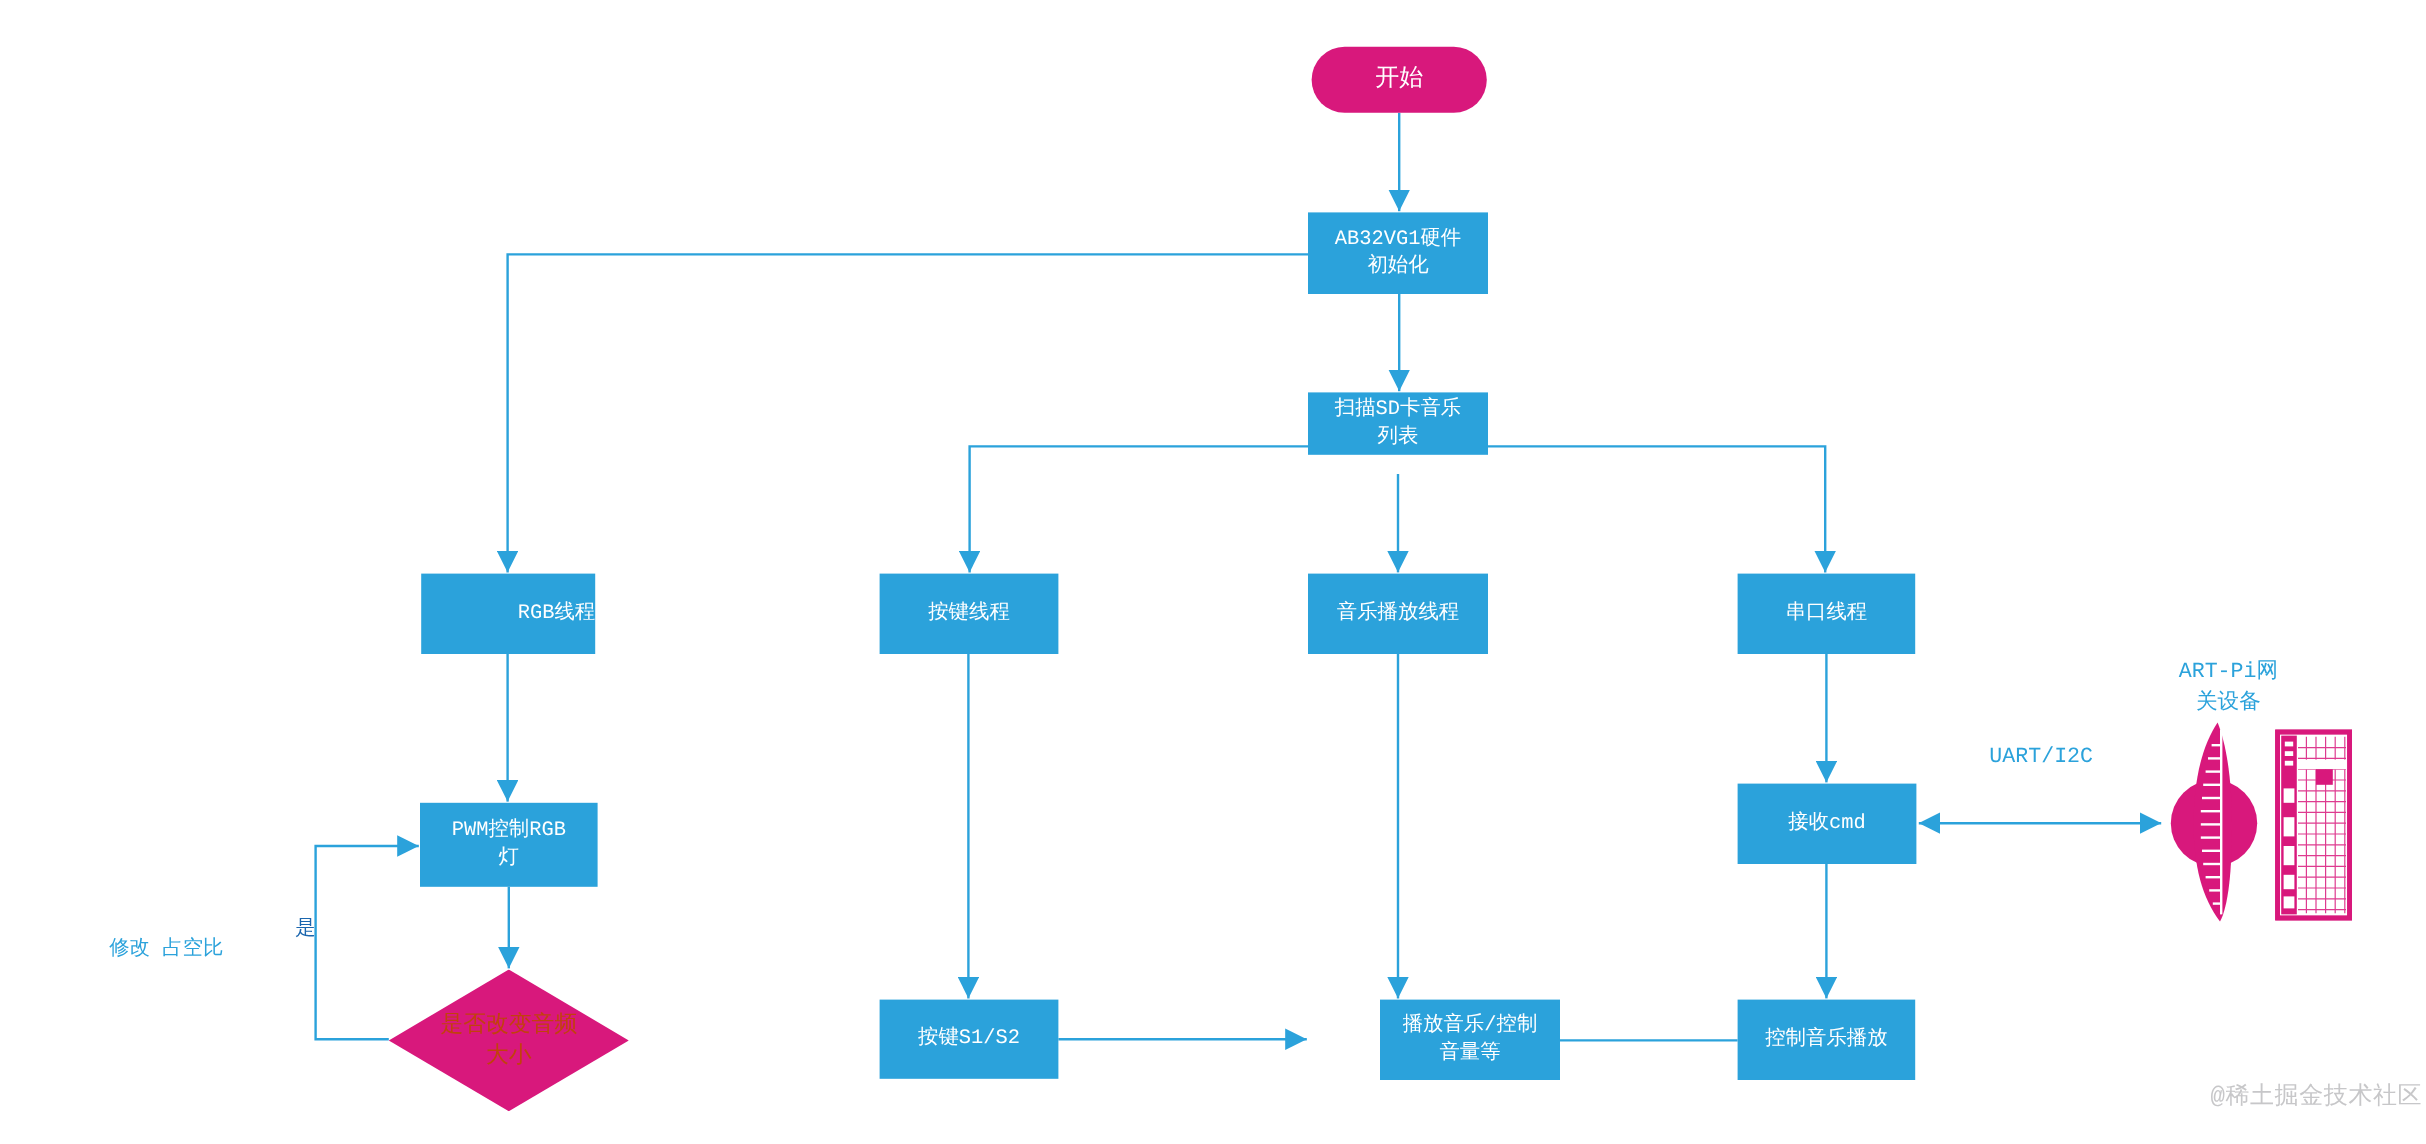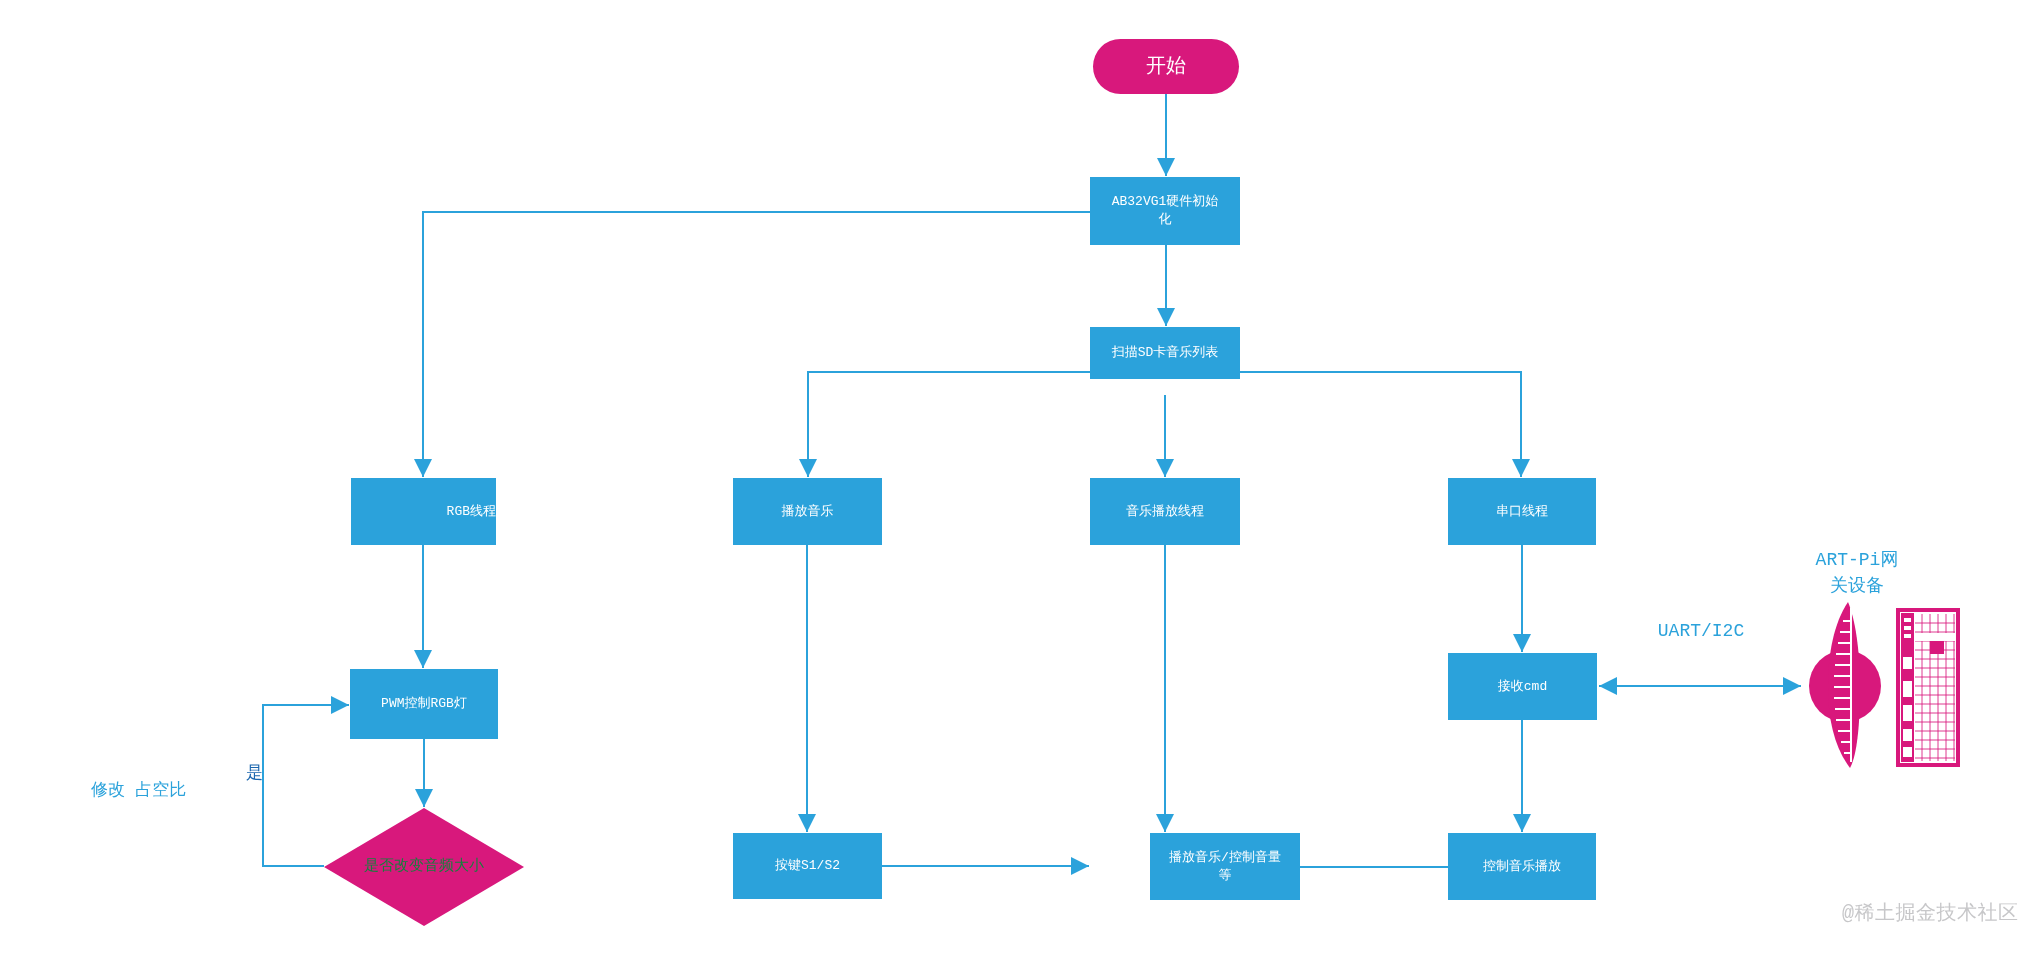--- a/index.html
+++ b/index.html
@@ -10,35 +10,35 @@
     font-family:Liberation Mono, monospace;
     overflow:hidden;
   }
   #edges{position:absolute;left:0;top:0;width:2022px;height:953px;}
   .node{
     position:absolute;
     background:#2BA2DB;
     color:#ffffff;
     display:flex;align-items:center;justify-content:center;
     text-align:center;
-    font-size:13px;line-height:1.38;
+    font-size:17px;line-height:1.38;
     box-sizing:border-box;
   }
   .node .inner{display:block;}
   #node-start{
     background:#D8187C;
     border-radius:28px;
     font-size:20px;
   }
   .diamond-wrap{position:absolute;}
   .diamond-wrap svg{position:absolute;left:0;top:0;}
   .diamond-text{
     position:absolute;left:0;top:0;width:100%;height:100%;
     display:flex;align-items:center;justify-content:center;
-    color:#15803d;font-size:15px;line-height:1.38;text-align:center;
+    color:#c2410c;font-size:19px;line-height:1.38;text-align:center;
   }
   .diamond-text .inner{width:125px;}
   .edge-label{
     position:absolute;
     color:#2BA2DB;
     font-size:17px;
     white-space:nowrap;
   }
   #label-yes{color:#1B66AE;}
   #label-gateway{
@@ -93,21 +93,21 @@
 
   <div class="node" style="left:1090px;top:327px;width:150px;height:52px;padding:0 18px;">
     <span class="inner">扫描SD卡音乐列表</span>
   </div>
 
   <div class="node" style="left:351px;top:478px;width:145px;height:67px;justify-content:flex-end;">
     <span class="inner">RGB线程</span>
   </div>
 
   <div class="node" style="left:733px;top:478px;width:149px;height:67px;">
-    <span class="inner">播放音乐</span>
+    <span class="inner">按键线程</span>
   </div>
 
   <div class="node" style="left:1090px;top:478px;width:150px;height:67px;">
     <span class="inner">音乐播放线程</span>
   </div>
 
   <div class="node" style="left:1448px;top:478px;width:148px;height:67px;">
     <span class="inner">串口线程</span>
   </div>
 

